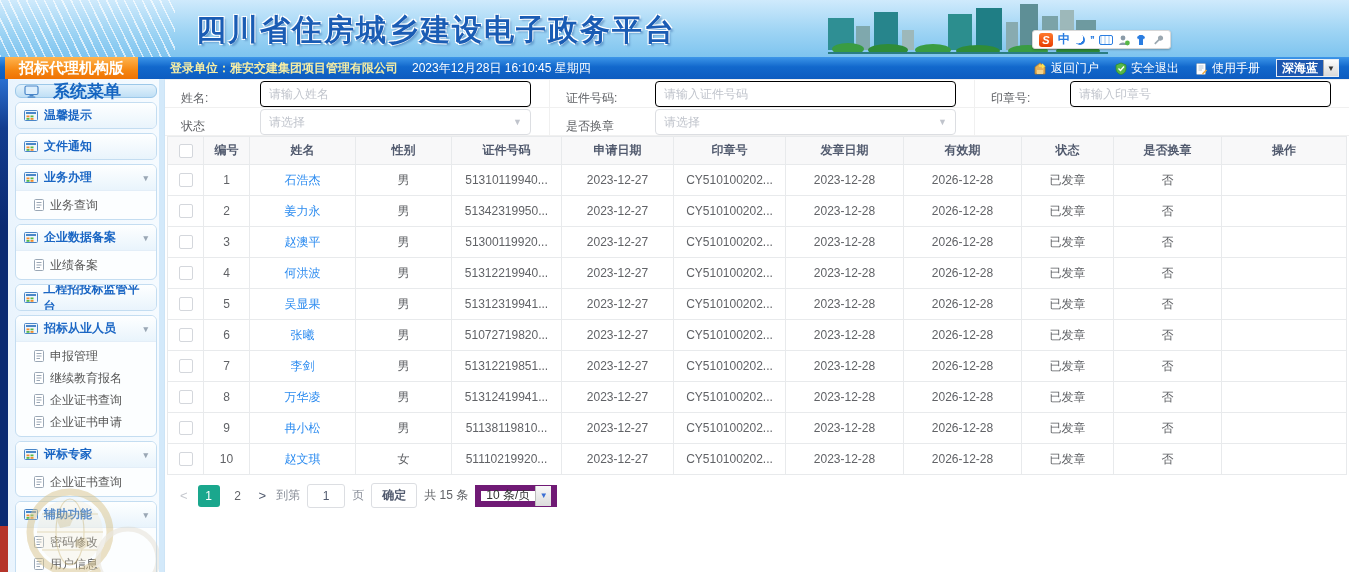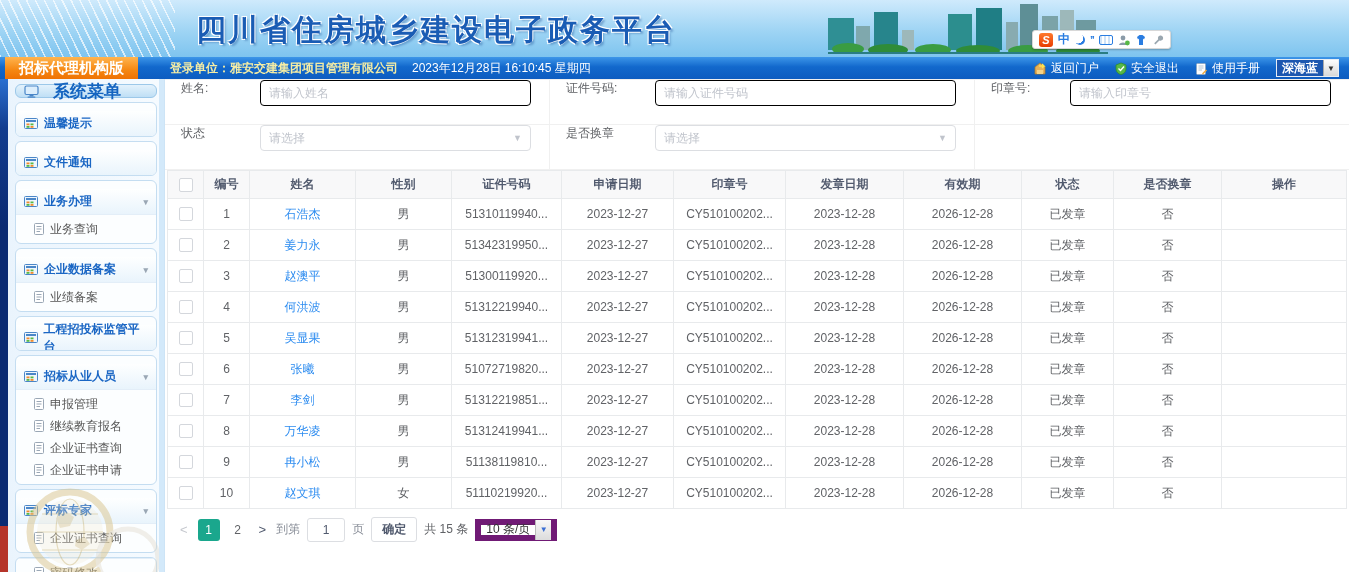--- a/index.html
+++ b/index.html
@@ -46,32 +46,32 @@
 
   
   .sidebar { position:absolute; left:8px; top:79px; width:157px; height:493px;
     background:linear-gradient(90deg,#eaf4fd 0%,#f6fbff 100%); border-right:1px solid #cde4f6; overflow:hidden; }
   .sidebar-scroll { position:absolute; right:0; top:0; width:5px; height:100%; background:#d3e9fa; }
   .menu-title { margin:5px 7px 4px 7px; height:14px; display:flex; align-items:center; gap:14px; padding:0 8px;
     background:linear-gradient(180deg,#e4f2fc,#bfdff5); border:1px solid #9cc8e9; border-radius:6px;
     color:#1464c0; font-weight:bold; font-size:17px; }
   .menu-group { margin:4px 7px; border:1px solid #c4ddf1; border-radius:6px; overflow:hidden; background:#fcfeff; }
   .group-head { height:25px; display:flex; align-items:center; gap:6px; padding:0 8px;
-    background:linear-gradient(180deg,#feffff,#e9f4fc); color:#1a66c4; font-weight:bold; cursor:pointer;margin-top:8px; }
+    background:linear-gradient(180deg,#feffff,#e9f4fc); color:#1a66c4; font-weight:bold; cursor:pointer; }
   .group-head .chev { margin-left:auto; color:#9aa7b5; font-size:9px; }
   .group-head .chev::after { content:"▾"; }
   .group-kids { border-top:1px solid #e3eef8; padding:3px 0; }
   .kid-item { height:22px; display:flex; align-items:center; gap:6px; padding:0 8px 0 18px; color:#555; cursor:pointer; }
   .watermark { position:absolute; left:0px; bottom:-12px; opacity:.5; }
 
   
   .main { position:absolute; left:165px; top:79px; width:1184px; height:493px; background:#fff; }
 
   .form-grid { display:grid; grid-template-columns:385px 425px 374px; border-top:1px solid #f0f0f0; }
-  .form-cell { display:flex; align-items:flex-start; height:45px; border-bottom:1px solid #f0f0f0; border-right:1px solid #f0f0f0; }
+  .form-cell { display:flex; align-items:flex-end; height:28px; border-bottom:1px solid #f0f0f0; border-right:1px solid #f0f0f0; }
   .form-cell.last { border-right:none; }
   .form-label { width:95px; padding-left:16px; color:#606266; flex:none; }
   .form-cell .wide-label { width:105px; }
   .form-input { flex:1; height:26px; margin-right:18px; border:1px solid #000000; border-radius:4px;
     padding:0 8px; font-size:12px; color:#515a6e; font-family:"Liberation Sans", sans-serif; }
   .form-input::placeholder { color:#c0c4cc; }
   .form-select { flex:1; height:26px; margin-right:18px; border:1px solid #dcdee2; border-radius:4px;
     display:flex; align-items:center; justify-content:space-between; padding:0 8px; color:#c0c4cc; cursor:pointer; }
   .form-select .caret { color:#c0c4cc; font-size:9px; }
 
@@ -368,20 +368,32 @@
               <line x1="2.5" y1="3.5" x2="7.5" y2="3.5" stroke="#9aa7b5"></line>
               <line x1="2.5" y1="6" x2="7.5" y2="6" stroke="#9aa7b5"></line>
               <line x1="2.5" y1="8.5" x2="6" y2="8.5" stroke="#9aa7b5"></line>
             </svg>
           <span>企业证书查询</span>
         </div>
       </div>
     </div>
 
     <div class="menu-group">
+      <div class="group-head">
+        <svg width="14" height="11">
+            <rect x="0.5" y="0.5" width="13" height="10" rx="1" fill="#eef6fd" stroke="#4a86c8"></rect>
+            <rect x="2" y="2" width="10" height="2" fill="#4a86c8"></rect>
+            <rect x="2.5" y="5.5" width="3" height="1.8" fill="#f08a2c"></rect>
+            <rect x="6.5" y="5.5" width="3" height="1.8" fill="#57b847"></rect>
+            <rect x="2.5" y="8" width="3" height="1.8" fill="#57b847"></rect>
+            <rect x="6.5" y="8" width="3" height="1.8" fill="#f08a2c"></rect>
+          </svg>
+        <span>辅助功能</span>
+        <span class="chev"></span>
+      </div>
       <div class="group-kids">
         <div class="kid-item">
           <svg width="10" height="12">
               <rect x="0.5" y="0.5" width="9" height="11" rx="1" fill="#fff" stroke="#9aa7b5"></rect>
               <line x1="2.5" y1="3.5" x2="7.5" y2="3.5" stroke="#9aa7b5"></line>
               <line x1="2.5" y1="6" x2="7.5" y2="6" stroke="#9aa7b5"></line>
               <line x1="2.5" y1="8.5" x2="6" y2="8.5" stroke="#9aa7b5"></line>
             </svg>
           <span>密码修改</span>
         </div>

